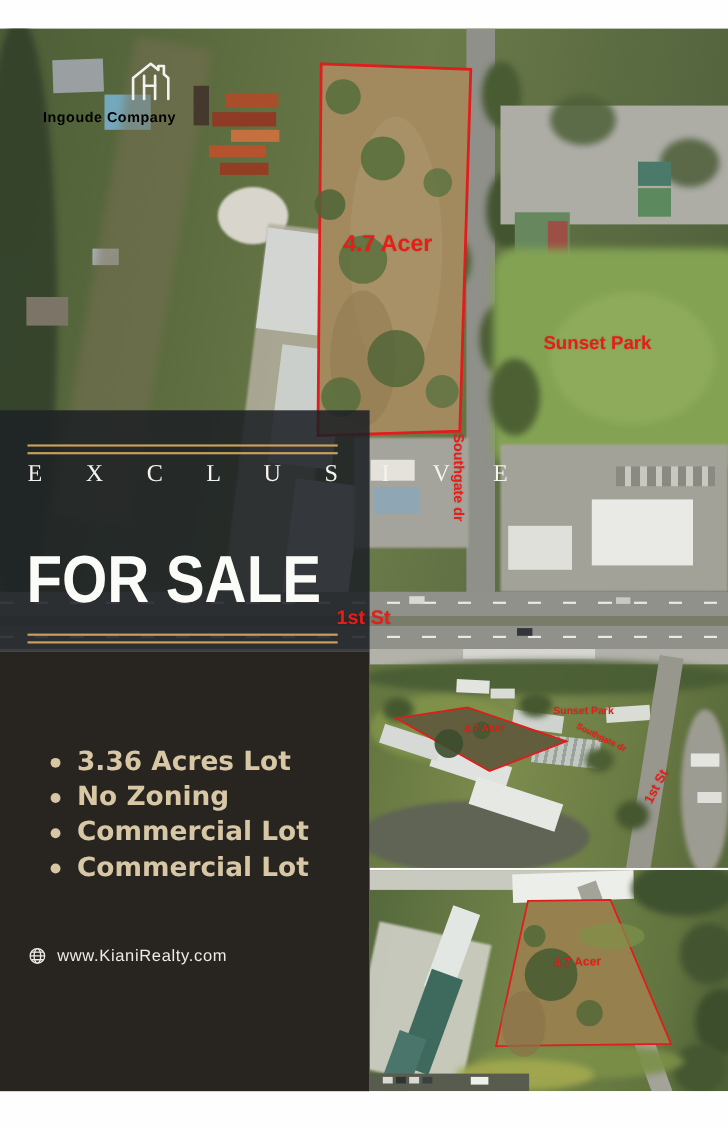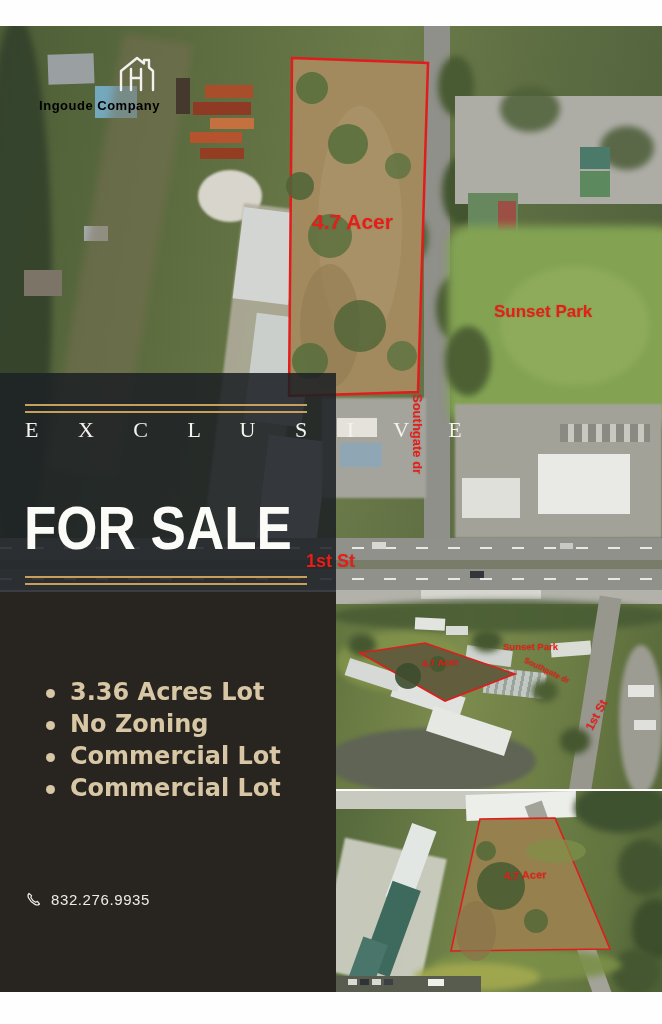--- a/index.html
+++ b/index.html
@@ -155,24 +155,28 @@
     <div class="rule" style="top:203px;"></div>
   </div>
 
   <div id="panel-details">
     <ul id="detail-list">
       <li><span class="dot"></span><span>3.36 Acres Lot</span></li>
       <li><span class="dot"></span><span>No Zoning</span></li>
       <li><span class="dot"></span><span>Commercial Lot</span></li>
       <li><span class="dot"></span><span>Commercial Lot</span></li>
     </ul>
-    <div class="contact-row" style="top:297px;">
-      <svg class="cicon" width="15" height="15" viewBox="0 0 15 15">
-        <path d="M3,1.5 C2,2.5 1.6,4 2.6,6 C4,8.8 6.2,11 9,12.4 C11,13.4 12.5,13 13.5,12 L11.4,9.4 L9.6,10.2 C8,9.4 5.6,7 4.8,5.4 L5.6,3.6 Z" fill="none" stroke="#edebe7" stroke-width="1.2" stroke-linejoin="round"></path>
-      </svg><span class="ctext">832.276.9935</span>
+    <div class="contact-row" style="top:268px;">
+      <svg class="cicon" width="16" height="16" viewBox="0 0 16 16">
+        <g fill="none" stroke="#edebe7" stroke-width="1.2">
+            <circle cx="8" cy="8" r="6.6"></circle>
+            <ellipse cx="8" cy="8" rx="3" ry="6.6"></ellipse>
+            <path d="M1.4,8 h13.2 M2.4,4.5 h11.2 M2.4,11.5 h11.2"></path>
+          </g>
+      </svg><span class="ctext">www.KianiRealty.com</span>
     </div>
   </div>
 
   <div id="photo-mid" class="photo">
     <i class="f" style="left:0;top:0;width:326px;height:14px;background:#b3b2aa;"></i>
     <i class="f" style="left:85px;top:0;width:120px;height:9px;background:#d6d5cf;"></i>
     <span class="blob" style="left:-6px;top:10px;width:340px;height:32px;background:#465a33;opacity:.85;"></span>
     <span class="blob" style="left:0;top:42px;width:130px;height:60px;background:#81934a;opacity:.9;"></span>
     <i class="f" style="left:79px;top:28px;width:30px;height:12px;background:#e2e4e0;transform:rotate(3deg);"></i>
     <i class="f" style="left:110px;top:36px;width:22px;height:9px;background:#d8dbd6;"></i>

